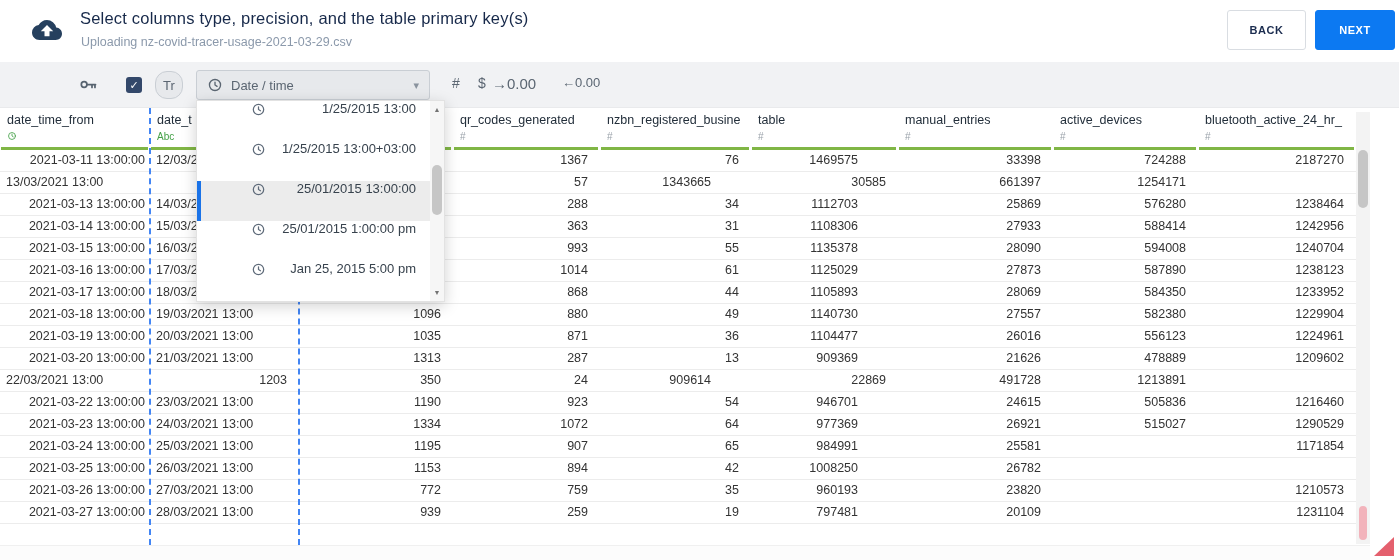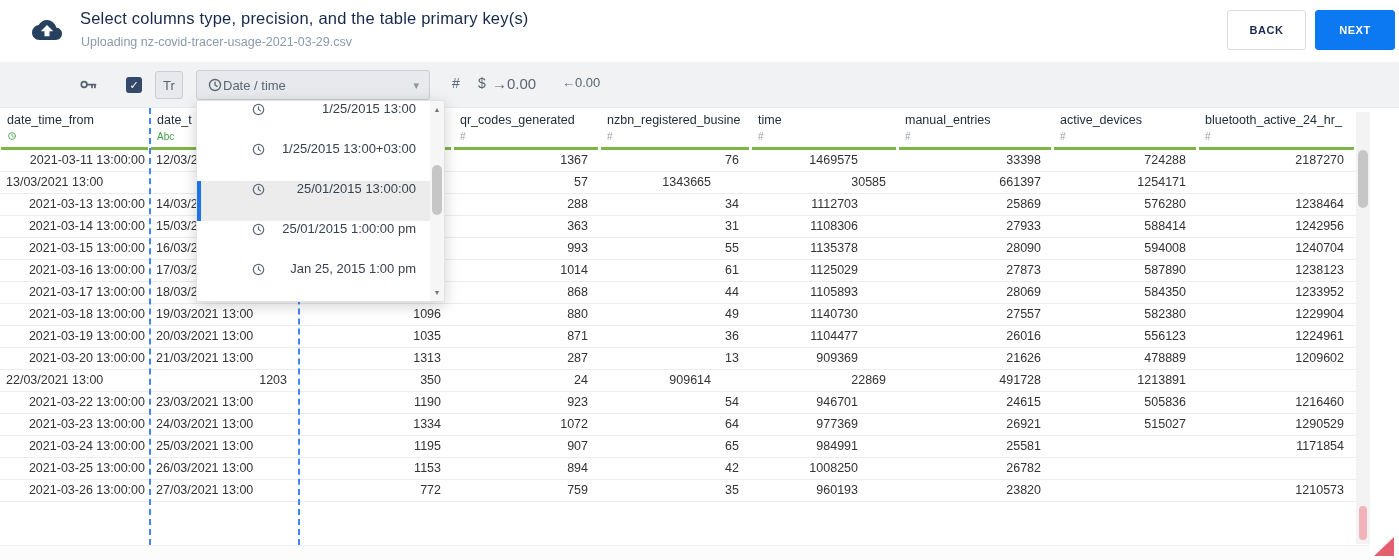--- a/index.html
+++ b/index.html
@@ -17,24 +17,24 @@
   .btn.back{right:105px;width:79px;background:#fff;border:1px solid #d9dde2;color:#1b2c4f}
   .btn.next{right:16px;width:80px;background:#0c79f2;border:1px solid #0c79f2;color:#fff}
 
   
   .tbar{position:absolute;left:0;top:62px;width:100%;height:46px;background:#f1f2f4;
         border-bottom:1px solid #e9eaec}
   .key{position:absolute;left:78px;top:12px;width:21px;height:21px}
   .cbx{position:absolute;left:126px;top:15px;width:16px;height:16px;background:#33486a;
        border-radius:3px;color:#fff;font-size:11px;line-height:16px;text-align:center;cursor:pointer}
   .trb{position:absolute;left:155px;top:9px;width:28px;height:28px;background:#e7e9ec;
-       border:1px solid #c9ced4;border-radius:3px;color:#5b6672;font-size:13px;
+       border:1px solid #c9ced4;border-radius:12px;color:#5b6672;font-size:13px;
        font-family:inherit;cursor:pointer}
   .selc{position:absolute;left:196px;top:8px;width:234px;height:30px;background:#e7e9ec;
-       border:1px solid #c9ced4;border-radius:3px;display:flex;align-items:center;
+       border:1px solid #c9ced4;border-radius:3px;display:flex;align-items:center;gap:8px;
        padding:0 10px;color:#5b6672;font-size:13px;cursor:pointer}
   .selc .chev{margin-left:auto;color:#8a939e;font-size:11px}
   .tbtn{position:absolute;top:13px;background:none;border:none;color:#5b6672;font-size:14px;
         font-family:inherit;cursor:pointer}
   #hash{left:452px}
   #dollar{left:478px}
   #padd{left:492px;font-size:15px}
   #prem{left:562px;font-size:13px}
 
   
@@ -152,21 +152,21 @@
         <div class="th-name">qr_codes_generated</div>
         <div class="th-type gray">#</div>
         <div class="th-bar"></div>
       </div>
       <div class="th c4">
         <div class="th-name">nzbn_registered_busine</div>
         <div class="th-type gray">#</div>
         <div class="th-bar"></div>
       </div>
       <div class="th c5">
-        <div class="th-name">time</div>
+        <div class="th-name">table</div>
         <div class="th-type gray">#</div>
         <div class="th-bar"></div>
       </div>
       <div class="th c6">
         <div class="th-name">manual_entries</div>
         <div class="th-type gray">#</div>
         <div class="th-bar"></div>
       </div>
       <div class="th c7">
         <div class="th-name">active_devices</div>
@@ -346,20 +346,31 @@
       <div class="tr">
         <div class="td c0 ar">2021-03-26 13:00:00</div>
         <div class="td c1 al">27/03/2021 13:00</div>
         <div class="td c2 ar">772</div>
         <div class="td c3 ar">759</div>
         <div class="td c4 ar">35</div>
         <div class="td c5 ar">960193</div>
         <div class="td c6 ar">23820</div>
         <div class="td c7 ar"></div>
         <div class="td c8 ar">1210573</div>
+      </div>
+      <div class="tr">
+        <div class="td c0 ar">2021-03-27 13:00:00</div>
+        <div class="td c1 al">28/03/2021 13:00</div>
+        <div class="td c2 ar">939</div>
+        <div class="td c3 ar">259</div>
+        <div class="td c4 ar">19</div>
+        <div class="td c5 ar">797481</div>
+        <div class="td c6 ar">20109</div>
+        <div class="td c7 ar"></div>
+        <div class="td c8 ar">1231104</div>
       </div>
     </div>
 
   <div class="dash l"></div>
   <div class="dash r"></div>
 
   <div class="vsb">
     <div class="vsb-th"></div>
     <div class="vsb-err"></div>
   </div>
@@ -404,21 +415,21 @@
           </span>
           <span class="dd-lbl">25/01/2015 1:00:00 pm</span>
         </div>
         <div class="dd-item">
           <span class="dd-ic">
             <svg viewBox="0 0 24 24" width="15" height="15" fill="none" stroke="#5f6b7a" stroke-width="2" stroke-linecap="round">
               <circle cx="12" cy="12" r="8.3"></circle>
               <path d="M12 7.6V12l3.1 2"></path>
             </svg>
           </span>
-          <span class="dd-lbl">Jan 25, 2015 1:00 pm</span>
+          <span class="dd-lbl">Jan 25, 2015 5:00 pm</span>
         </div>
       </div>
     <div class="dd-sb">
       <div class="dd-ar up">▲</div>
       <div class="dd-th"></div>
       <div class="dd-ar dn">▼</div>
     </div>
   </div>
 
 </div>

